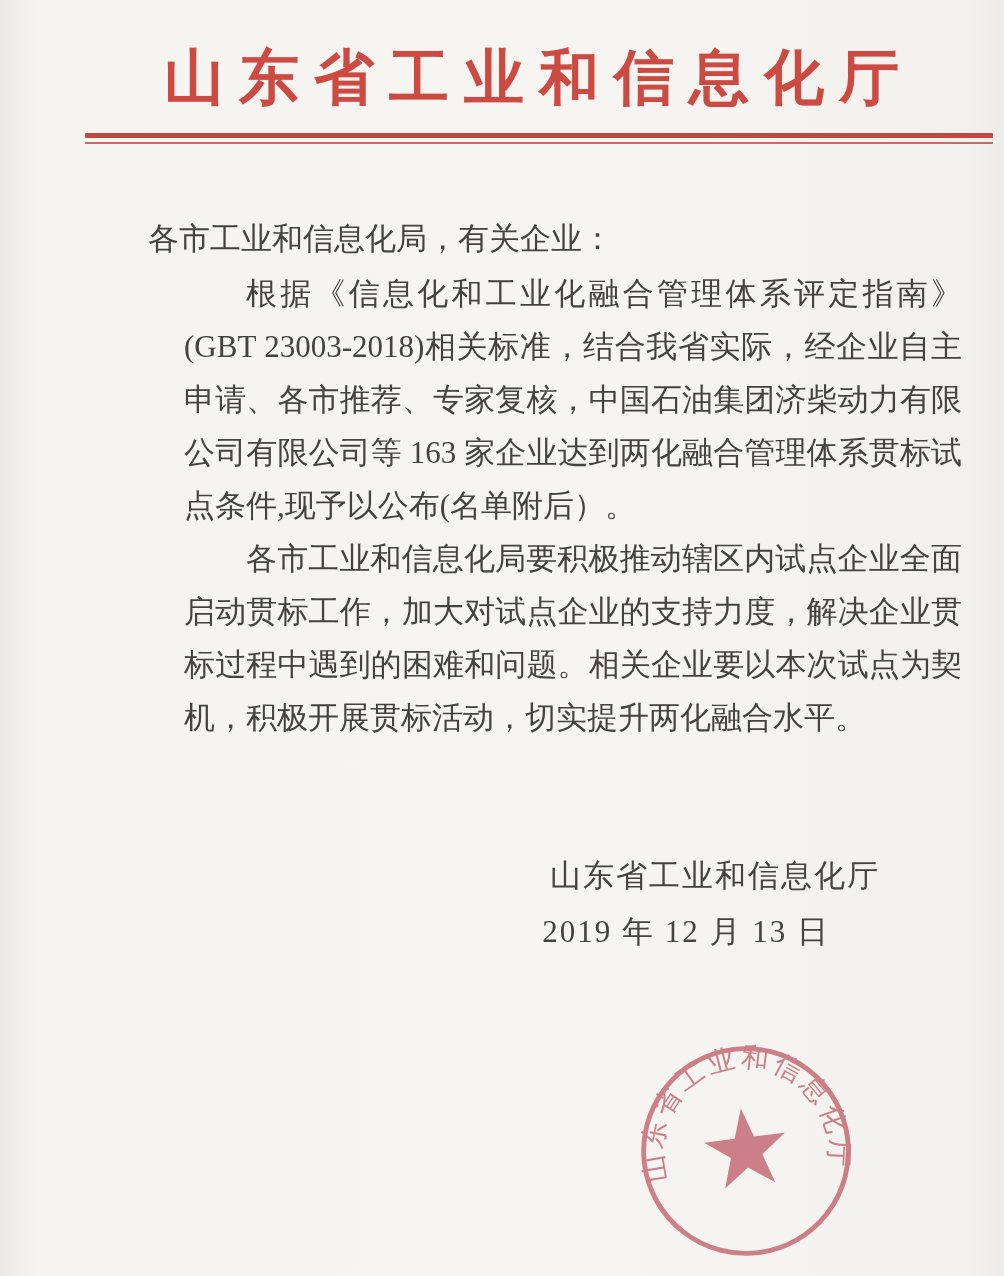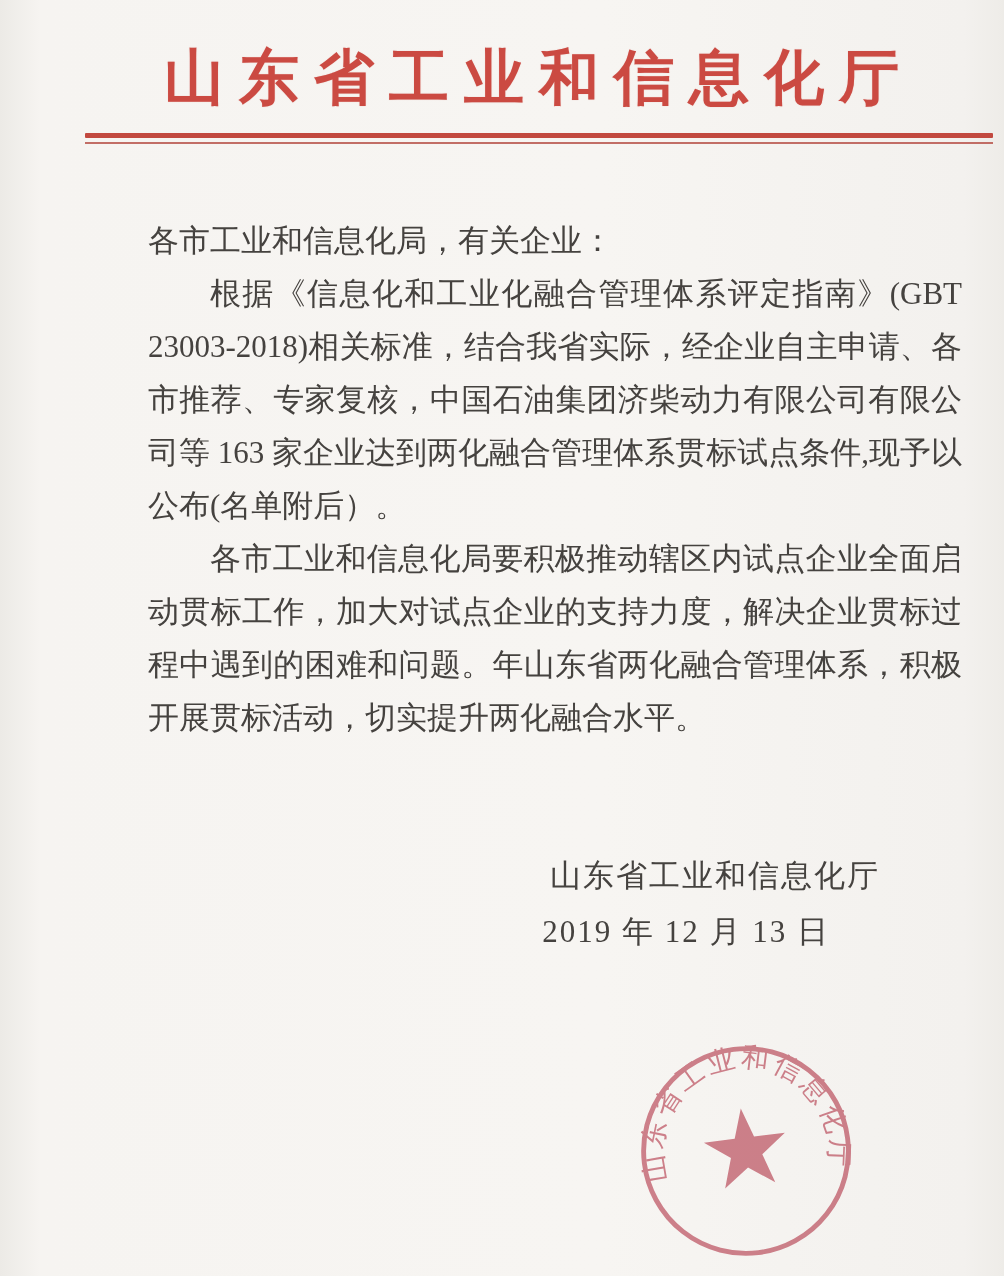--- a/index.html
+++ b/index.html
@@ -28,22 +28,22 @@
     font-size:38px; line-height:54px;
     font-family:"Liberation Serif","DejaVu Serif",serif;
   }
 
   .body-block {
     margin:70px 42px 0 148px;
     font-size:31px; line-height:53px;
     color:#45423f; text-align:justify;
     font-family:"Liberation Serif","DejaVu Serif",serif;
   }
-  .salutation { text-indent:0; }
-  .para { text-indent:2em; }
+  .salutation { text-indent:0;font-family:Liberation Mono, monospace; }
+  .para { text-indent:2em;margin-left:36px; }
   .attachment { margin-top:56px; text-indent:2em; }
 
   .signoff { margin-top:104px; text-align:right; font-size:31px; line-height:56px; color:#45423f; }
   .signature-line { padding-right:82px; letter-spacing:2px; }
   .date-line { padding-right:132px; letter-spacing:2px; }
 
   .seal {
     position:absolute; left:628px; top:1034px;
     width:236px; height:234px;
     transform:rotate(-7deg);
@@ -62,21 +62,21 @@
   </div>
   <div class="rule-wrap">
     <div class="rule-thick"></div>
     <div class="rule-thin"></div>
   </div>
 
 
   <div class="body-block">
     <div class="salutation">各市工业和信息化局，有关企业：</div>
     <p class="para">根据《信息化和工业化融合管理体系评定指南》(GBT 23003-2018)相关标准，结合我省实际，经企业自主申请、各市推荐、专家复核，中国石油集团济柴动力有限公司有限公司等 163 家企业达到两化融合管理体系贯标试点条件,现予以公布(名单附后）。</p>
-    <p class="para">各市工业和信息化局要积极推动辖区内试点企业全面启动贯标工作，加大对试点企业的支持力度，解决企业贯标过程中遇到的困难和问题。年山东省两化融合管理体系，积极开展贯标活动，切实提升两化融合水平。</p>
+    <p class="para">各市工业和信息化局要积极推动辖区内试点企业全面启动贯标工作，加大对试点企业的支持力度，解决企业贯标过程中遇到的困难和问题。相关企业要以本次试点为契机，积极开展贯标活动，切实提升两化融合水平。</p>
 
     <div class="signoff">
       <div class="signature-line">山东省工业和信息化厅</div>
       <div class="date-line">2019 年 12 月 13 日</div>
     </div>
   </div>
 
   <svg class="seal" viewBox="0 0 240 240" xmlns="http://www.w3.org/2000/svg">
     <circle cx="120" cy="120" r="105" fill="none" stroke="#c04a5c" stroke-width="5"></circle>
     <polygon fill="#c04a5c" points="120,76 130,106.2 161.8,106.4 136.2,125.3 145.9,155.6 120,137 94.1,155.6 103.8,125.3 78.2,106.4 110,106.2"></polygon>

